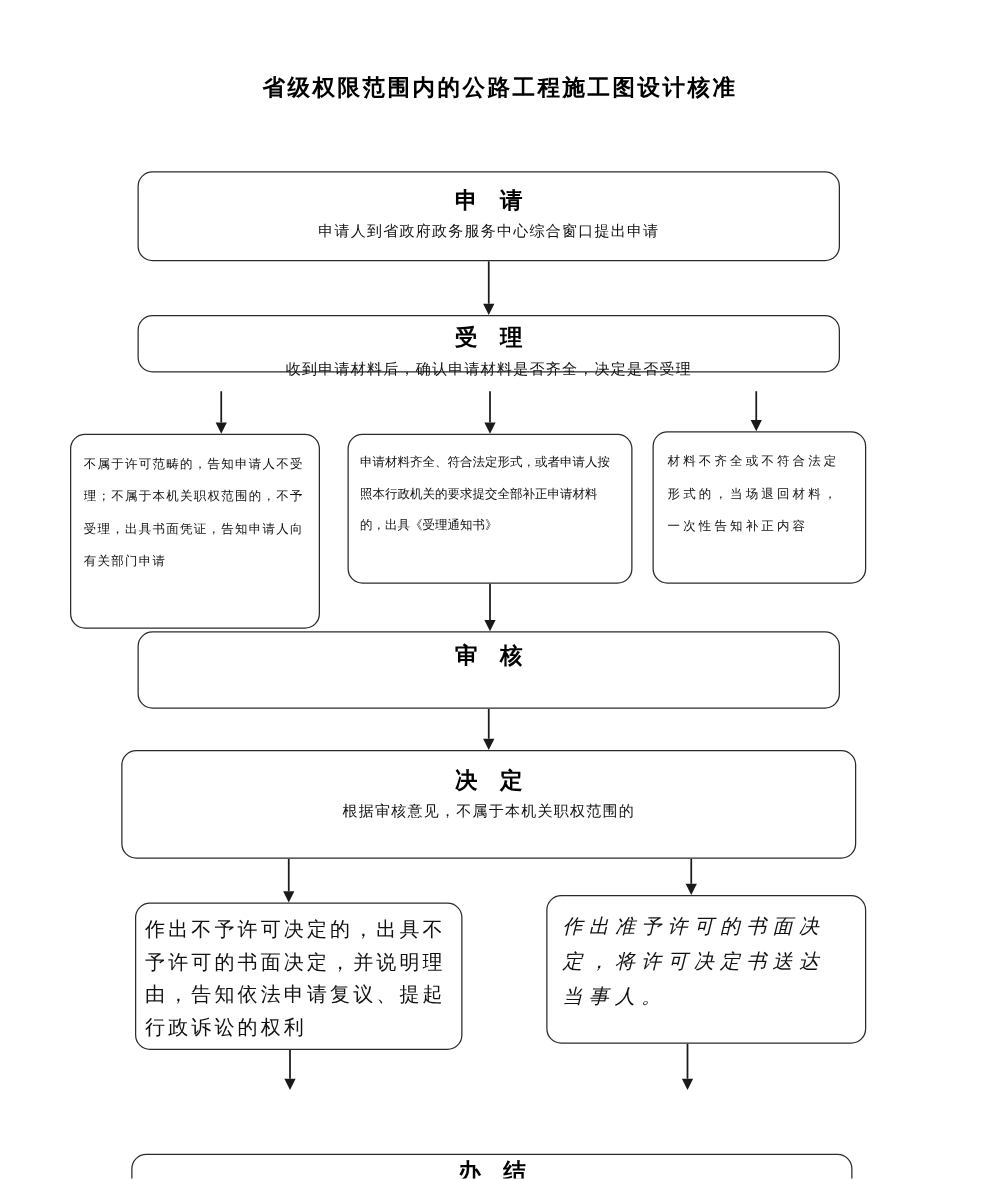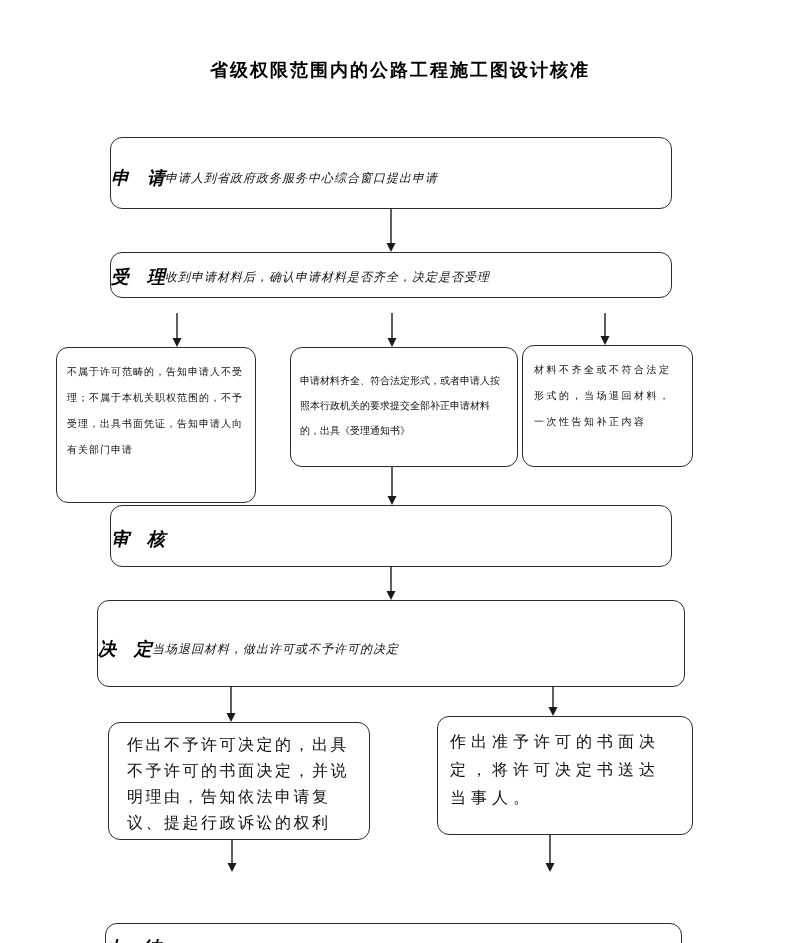--- a/index.html
+++ b/index.html
@@ -42,23 +42,22 @@
   .node {
     position: absolute;
     box-sizing: border-box;
     border: 1.6px solid #2b2b2b;
     border-radius: 12px;
     background: #ffffff;
     color: #111111;
   }
   .node.center {
     display: flex;
-    flex-direction: row;
+    flex-direction: column;
     align-items: center;
-    font-style: italic;
   }
   .heading {
     font-family: "Liberation Sans", sans-serif;
     font-weight: bold;
     font-size: 18px;
     line-height: 26px;
     color: #000000;
     text-align: center;
   }
   .body-center {
@@ -71,24 +70,24 @@
     font-size: 10px;
     text-align: left;
   }
   
   .n-apply    { left: 110px; top: 137px; width: 562px; height: 72px;  padding-top: 9px; }
   .n-accept   { left: 110px; top: 252px; width: 562px; height: 46px;  padding-top: 4px; }
   .n-review   { left: 110px; top: 505px; width: 562px; height: 62px;  padding-top: 5px; }
   .n-decision { left:  97px; top: 600px; width: 588px; height: 87px;  padding-top: 10px; }
   .n-complete { left: 105px; top: 923px; width: 577px; height: 50px;  justify-content: flex-start; }
   .n-left     { left:  56px; top: 347px; width: 200px; height: 156px; padding: 11px 10px; line-height: 26px; letter-spacing: 1px; }
-  .n-mid      { left: 290px; top: 347px; width: 228px; height: 120px; padding: 20px 9px;  line-height: 25px; }
+  .n-mid      { left: 278px; top: 347px; width: 228px; height: 120px; padding: 10px 9px;  line-height: 25px; }
   .n-right    { left: 522px; top: 345px; width: 171px; height: 122px; padding: 11px 11px; line-height: 26px; letter-spacing: 2.5px; }
-  .n-deny     { left: 108px; top: 722px; width: 262px; height: 118px; padding: 9px 18px;  line-height: 26px; letter-spacing: 2.5px; font-size: 16px; }
-  .n-grant    { left: 437px; top: 716px; width: 256px; height: 119px; padding: 11px 12px; line-height: 28px; letter-spacing: 5px;   font-size: 16px; }
+  .n-deny     { left: 108px; top: 722px; width: 262px; height: 118px; padding: 9px 7px;  line-height: 26px; letter-spacing: 2.5px; font-size: 16px; }
+  .n-grant    { left: 437px; top: 716px; width: 256px; height: 119px; padding: 11px 12px; line-height: 28px; letter-spacing: 5px;   font-size: 16px; font-style: italic; }
 </style>
 </head>
 <body>
 
 <div class="canvas">
 
   <div class="page-title">省级权限范围内的公路工程施工图设计核准</div>
 
   <svg class="connectors" width="800" height="943" viewBox="0 0 800 943">
     <g>
@@ -148,21 +147,21 @@
   <div class="node body-left n-mid">申请材料齐全、符合法定形式，或者申请人按照本行政机关的要求提交全部补正申请材料的，出具《受理通知书》</div>
 
   <div class="node body-left n-right">材料不齐全或不符合法定形式的，当场退回材料，一次性告知补正内容</div>
 
   <div class="node center n-review">
     <div class="heading">审　核</div>
   </div>
 
   <div class="node center n-decision">
     <div class="heading">决　定</div>
-    <div class="body-center">当场退回材料，做出许可或不予许可的决定</div>
+    <div class="body-center">根据审核意见，不属于本机关职权范围的</div>
   </div>
 
   <div class="node body-left n-deny">作出不予许可决定的，出具不予许可的书面决定，并说明理由，告知依法申请复议、提起行政诉讼的权利</div>
 
   <div class="node body-left n-grant">作出准予许可的书面决定，将许可决定书送达当事人。</div>
 
   <div class="node center n-complete">
     <div class="heading">办　结</div>
   </div>
 

